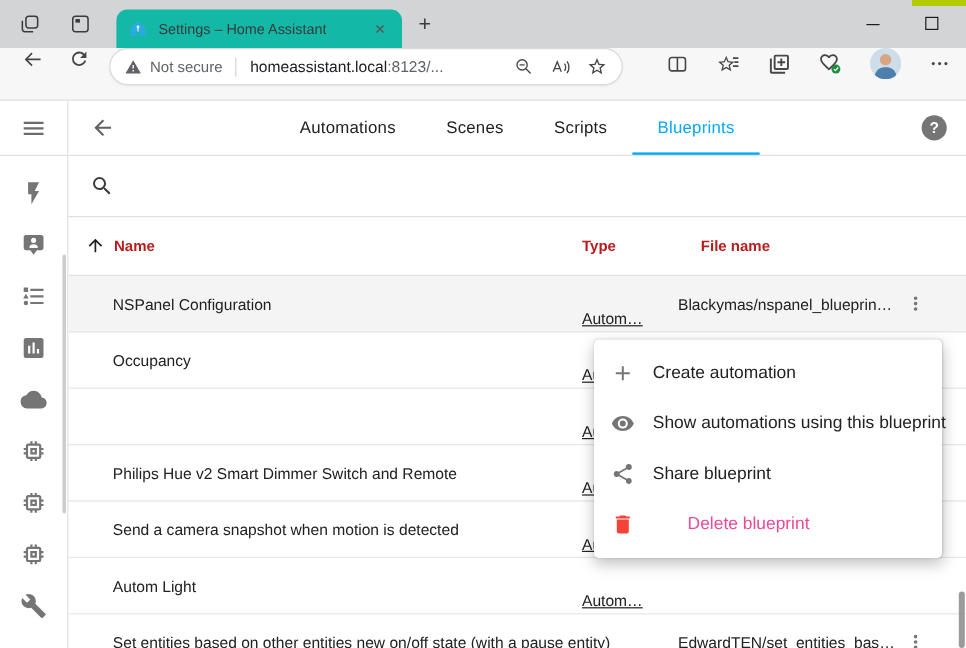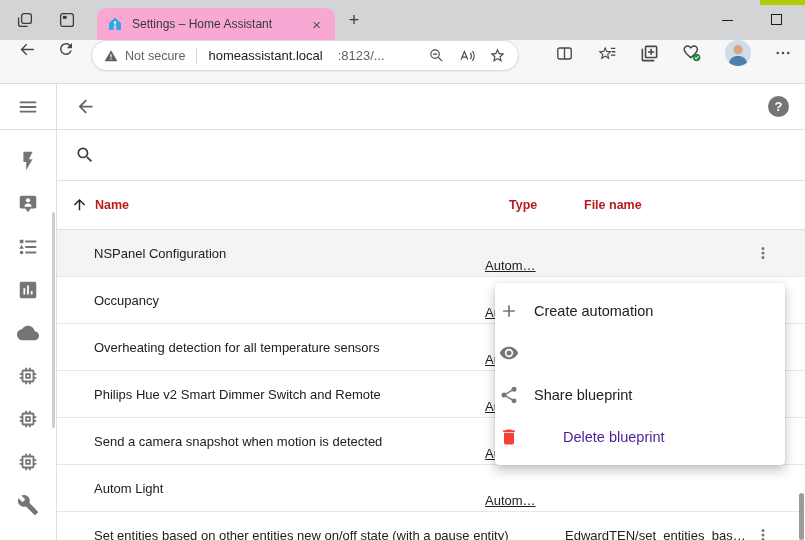--- a/index.html
+++ b/index.html
@@ -5,41 +5,41 @@
   * { margin:0; padding:0; box-sizing:border-box; }
   html,body { background:#fff; }
   .screen {
     position:relative; width:805px; height:540px; overflow:hidden;
     font-family:"Liberation Sans", sans-serif; background:#fff;
     -webkit-font-smoothing:antialiased;
   }
   
   .titlebar { position:relative; height:40px; background:#d3d4d6; }
   .tb-left { position:absolute; left:16px; top:11px; display:flex; gap:24px; color:#3b3b3b; }
-  .btab { position:absolute; left:97px; top:8px; width:238px; height:32px; background:#f9a8d4;
+  .btab { position:absolute; left:97px; top:8px; width:238px; height:32px; background:#14b8a6;
           border-radius:9px 9px 0 0; display:flex; align-items:center; padding:0 10px; }
   .btab-title { flex:1; font-size:12px; color:#3a3a3a; margin-left:9px; white-space:nowrap; overflow:hidden; }
   .btab-close { font-size:15px; color:#535353; padding:0 4px; cursor:default; }
   .newtab { position:absolute; left:341px; top:8px; width:26px; height:26px; text-align:center;
             font-size:18px; line-height:25px; color:#3b3b3b; }
   .win-min { position:absolute; left:722px; top:20px; width:11px; border-top:1.3px solid #1c1c1c; }
   .win-max { position:absolute; left:771px; top:14px; width:11px; height:11px; border:1.3px solid #1c1c1c; }
   .corner-strip { position:absolute; right:0; top:0; width:45px; height:5px; }
   
   .toolbar { height:44px; background:#f7f7f7; border-bottom:1px solid #dcdcdc;
              display:flex; align-items:flex-start; }
   .nav-btn { color:#474747; margin-left:20px; display:flex; }
   .nav-btn:first-child { margin-left:18px; }
   .pill { margin-left:16px; width:428px; height:31px; background:#fff; border:1px solid #dadada;
           border-radius:16px; display:flex; align-items:center; padding:0 12px;
           box-shadow:0 1px 2px rgba(0,0,0,0.06); }
   .sec-label { font-size:12.5px; color:#5f6368; margin-left:7px; white-space:nowrap; }
   .pill-div { width:1px; height:16px; background:#d5d5d5; margin:0 11px; }
   .url-host { font-size:13px; color:#202124; white-space:nowrap; }
-  .url-rest { font-size:13px; color:#5f6368; white-space:nowrap;padding-left:15px; }
+  .url-rest { font-size:13px; color:#5f6368; white-space:nowrap; }
   .pill-sp { flex:1; }
   .pill-ic { color:#474747; display:flex; margin-left:13px; }
   .tools { margin-left:auto; display:flex; align-items:center; gap:23px; padding-right:13px; color:#474747; }
   .tool { display:flex; }
   
   .page { position:relative; height:456px; display:flex; background:#fff; }
   
   .ha-sidebar { width:57px; border-right:1px solid #e0e0e0; position:relative; flex:none; }
   .sb-top { height:46px; display:flex; align-items:center; justify-content:center;
             border-bottom:1px solid #e0e0e0; color:#6b6b6b; }
@@ -59,38 +59,38 @@
              display:flex; align-items:center; justify-content:center; }
   .search-row { height:51px; border-bottom:1px solid #e0e0e0; display:flex; align-items:center;
                 padding-left:18px; color:#3c3c3c; }
   .search-input { border:0; outline:0; background:transparent; margin-left:15px; width:400px;
                   font-size:14px; color:#212121; font-family:"Liberation Sans",sans-serif; }
   .search-input::placeholder { color:#8d8d8d; }
   .thead { height:49px; border-bottom:1px solid #e0e0e0; position:relative;
            font-size:12.5px; font-weight:bold; color:#b91c1c; }
   .th-sort { position:absolute; left:14px; top:15px; color:#212121; }
   .th-name { position:absolute; left:38px; top:17px; }
-  .th-type { position:absolute; left:428px; top:17px;margin-left:24px; }
+  .th-type { position:absolute; left:428px; top:17px; }
   .th-file { position:absolute; left:527px; top:17px; }
   .row { height:47px; border-bottom:1px solid #e7e7e7; position:relative; font-size:13px; color:#212121; }
   .row.hl { background:#f4f4f4; }
   .c-name { position:absolute; left:11px; top:16px; white-space:nowrap;margin-left:26px; }
   .c-type { position:absolute; left:428px; top:28px; white-space:nowrap;text-decoration:underline; }
   .c-file { position:absolute; left:508px; top:16px; white-space:nowrap; }
   .row-dots { position:absolute; left:697px; top:14px; color:#757575; }
   
   .ctx-menu { position:absolute; left:438px; top:199px; width:290px; background:#fff;
               border-radius:4px; padding:7px 0; z-index:6;
               box-shadow:0 5px 12px rgba(0,0,0,0.25), 0 0 2px rgba(0,0,0,0.14); }
-  .mi { height:42px; display:flex; align-items:center; padding-left:4px;text-align:center; }
+  .mi { height:42px; display:flex; align-items:center; padding-left:14px;text-align:center; }
   .mi.hov { background:#ececec; }
   .mi-icon { color:#757575; display:flex; }
   .mi-label { margin-left:15px; font-size:14.5px; color:#212121; white-space:nowrap; }
   .mi.danger .mi-icon { color:#f44336; }
-  .mi.danger .mi-label { color:#4c1d95;margin-left:44px; }
+  .mi.danger .mi-label { color:#ec4899;margin-left:44px; }
   
   .pg-scroll { position:absolute; right:1px; top:409px; width:5px; height:47px;
                background:#9b9b9b; border-radius:3px; z-index:9; }
   svg { display:block; }
 </style>
 </head>
 <body>
 
 <div class="screen">
 
@@ -283,20 +283,26 @@
     </aside>
 
     <div class="ha-main">
 
       <div class="ha-header">
         <span class="ha-back">
           <svg width="21" height="21" viewBox="0 0 24 24" fill="currentColor">
             <path d="M20,11V13H8L13.5,18.5L12.08,19.92L4.16,12L12.08,4.08L13.5,5.5L8,11H20Z"></path>
           </svg>
         </span>
+        <div class="ha-tabs">
+          <span class="ha-tab">Automations</span>
+          <span class="ha-tab">Scenes</span>
+          <span class="ha-tab">Scripts</span>
+          <span class="ha-tab active" style="color:#03a9f4; border-bottom-color:#03a9f4;">Blueprints</span>
+        </div>
         <span class="ha-help">?</span>
       </div>
 
       <div class="search-row">
         <span>
           <svg width="20" height="20" viewBox="0 0 24 24" fill="currentColor">
             <path d="M9.5,3A6.5,6.5 0 0,1 16,9.5C16,11.11 15.41,12.59 14.44,13.73L14.71,14H15.5L20.5,19L19,20.5L14,15.5V14.71L13.73,14.44C12.59,15.41 11.11,16 9.5,16A6.5,6.5 0 0,1 3,9.5A6.5,6.5 0 0,1 9.5,3M9.5,5C7,5 5,7 5,9.5C5,12 7,14 9.5,14C12,14 14,12 14,9.5C14,7 12,5 9.5,5Z"></path>
           </svg>
         </span>
       </div>
@@ -309,33 +315,33 @@
         </span>
         <span class="th-name">Name</span>
         <span class="th-type">Type</span>
         <span class="th-file">File name</span>
       </div>
 
       <div>
         <div class="row hl">
           <span class="c-name">NSPanel Configuration</span>
           <span class="c-type">Autom…</span>
+          <span class="c-file">Blackymas/nspanel_blueprin…</span>
           <span class="row-dots">
             <svg width="18" height="18" viewBox="0 0 24 24" fill="currentColor">
                 <path d="M12,16A2,2 0 0,1 14,18A2,2 0 0,1 12,20A2,2 0 0,1 10,18A2,2 0 0,1 12,16M12,10A2,2 0 0,1 14,12A2,2 0 0,1 12,14A2,2 0 0,1 10,12A2,2 0 0,1 12,10M12,4A2,2 0 0,1 14,6A2,2 0 0,1 12,8A2,2 0 0,1 10,6A2,2 0 0,1 12,4Z"></path>
               </svg>
           </span>
         </div>
         <div class="row">
           <span class="c-name">Occupancy</span>
           <span class="c-type">Autom…</span>
           <span class="c-file"></span>
         </div>
         <div class="row">
-          <span class="c-name">Overheating detection for all temperature sensors</span>
           <span class="c-type">Autom…</span>
           <span class="c-file"></span>
         </div>
         <div class="row">
           <span class="c-name">Philips Hue v2 Smart Dimmer Switch and Remote</span>
           <span class="c-type">Autom…</span>
           <span class="c-file"></span>
         </div>
         <div class="row">
           <span class="c-name">Send a camera snapshot when motion is detected</span>
@@ -367,20 +373,21 @@
               </svg>
           </span>
           <span class="mi-label">Create automation</span>
         </div>
         <div class="mi">
           <span class="mi-icon">
             <svg width="20" height="20" viewBox="0 0 24 24" fill="currentColor">
                 <path d="M12,9A3,3 0 0,0 9,12A3,3 0 0,0 12,15A3,3 0 0,0 15,12A3,3 0 0,0 12,9M12,17A5,5 0 0,1 7,12A5,5 0 0,1 12,7A5,5 0 0,1 17,12A5,5 0 0,1 12,17M12,4.5C7,4.5 2.73,7.61 1,12C2.73,16.39 7,19.5 12,19.5C17,19.5 21.27,16.39 23,12C21.27,7.61 17,4.5 12,4.5Z"></path>
               </svg>
           </span>
+          <span class="mi-label">Show automations using this blueprint</span>
         </div>
         <div class="mi">
           <span class="mi-icon">
             <svg width="20" height="20" viewBox="0 0 24 24" fill="currentColor">
                 <path d="M18,16.08C17.24,16.08 16.56,16.38 16.04,16.85L8.91,12.7C8.96,12.47 9,12.24 9,12C9,11.76 8.96,11.53 8.91,11.3L15.96,7.19C16.5,7.69 17.21,8 18,8A3,3 0 0,0 21,5A3,3 0 0,0 18,2A3,3 0 0,0 15,5C15,5.24 15.04,5.47 15.09,5.7L8.04,9.81C7.5,9.31 6.79,9 6,9A3,3 0 0,0 3,12A3,3 0 0,0 6,15C6.79,15 7.5,14.69 8.04,14.19L15.16,18.34C15.11,18.55 15.08,18.77 15.08,19C15.08,20.61 16.39,21.91 18,21.91C19.61,21.91 20.92,20.61 20.92,19A2.92,2.92 0 0,0 18,16.08Z"></path>
               </svg>
           </span>
           <span class="mi-label">Share blueprint</span>
         </div>
         <div class="mi danger">

